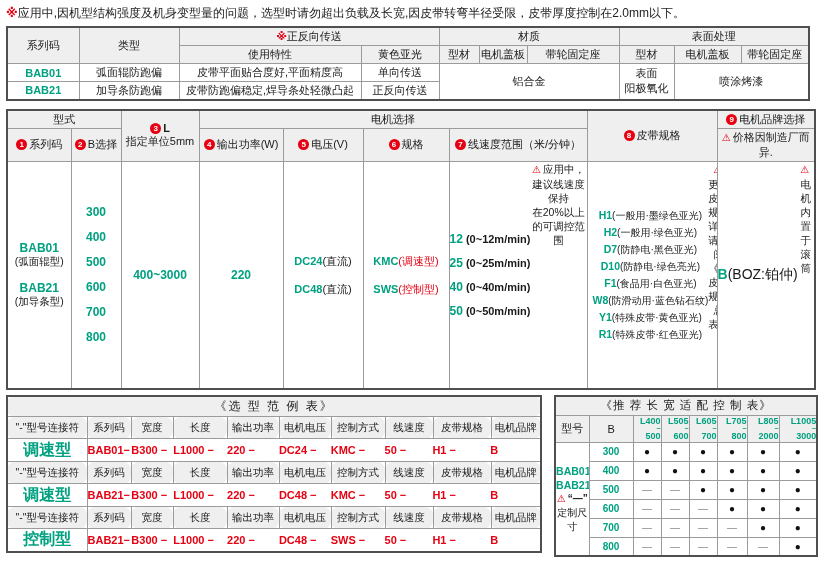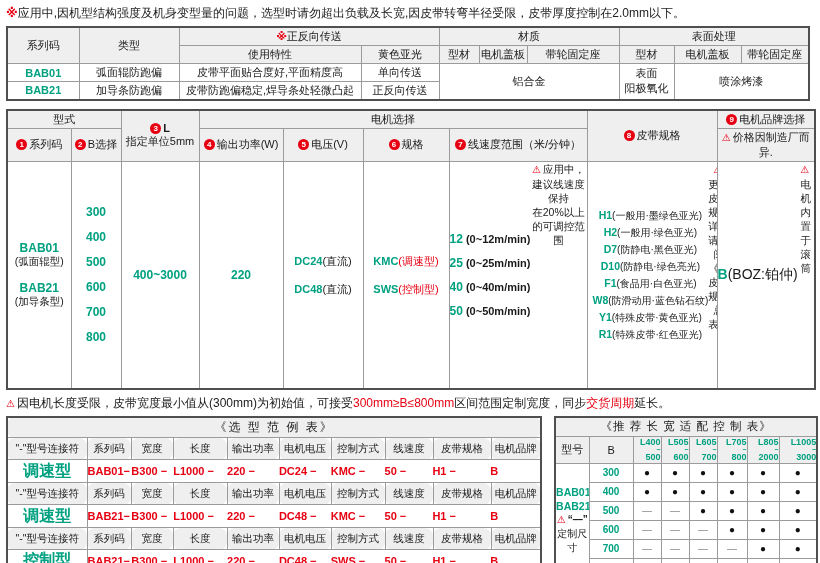--- a/index.html
+++ b/index.html
@@ -259,21 +259,20 @@
           <div class="vmain">
                 <div class="brand-line"><span class="code">B</span><span>(BOZ:铂仲)</span></div>
               </div>
           <div class="vnote"><span class="warn">⚠</span><span>电机内置于滚筒</span></div>
         </div>
       </td>
     </tr>
   </tbody>
     </table>
 
-  <div class="mid-note"><span class="warn">⚠</span><span>因电机长度受限，皮带宽度最小值从(300mm)为初始值，可接受</span><span class="red">300mm≥B≤800mm</span><span>区间范围定制宽度，同步</span><span class="red">交货周期</span><span>延长。</span></div>
 
   <div class="bottom">
 
     <table class="t" id="example-table">
       <colgroup>
           <col style="width:80px">
           <col style="width:44px">
           <col style="width:42px">
           <col style="width:54px">
           <col style="width:52px">

